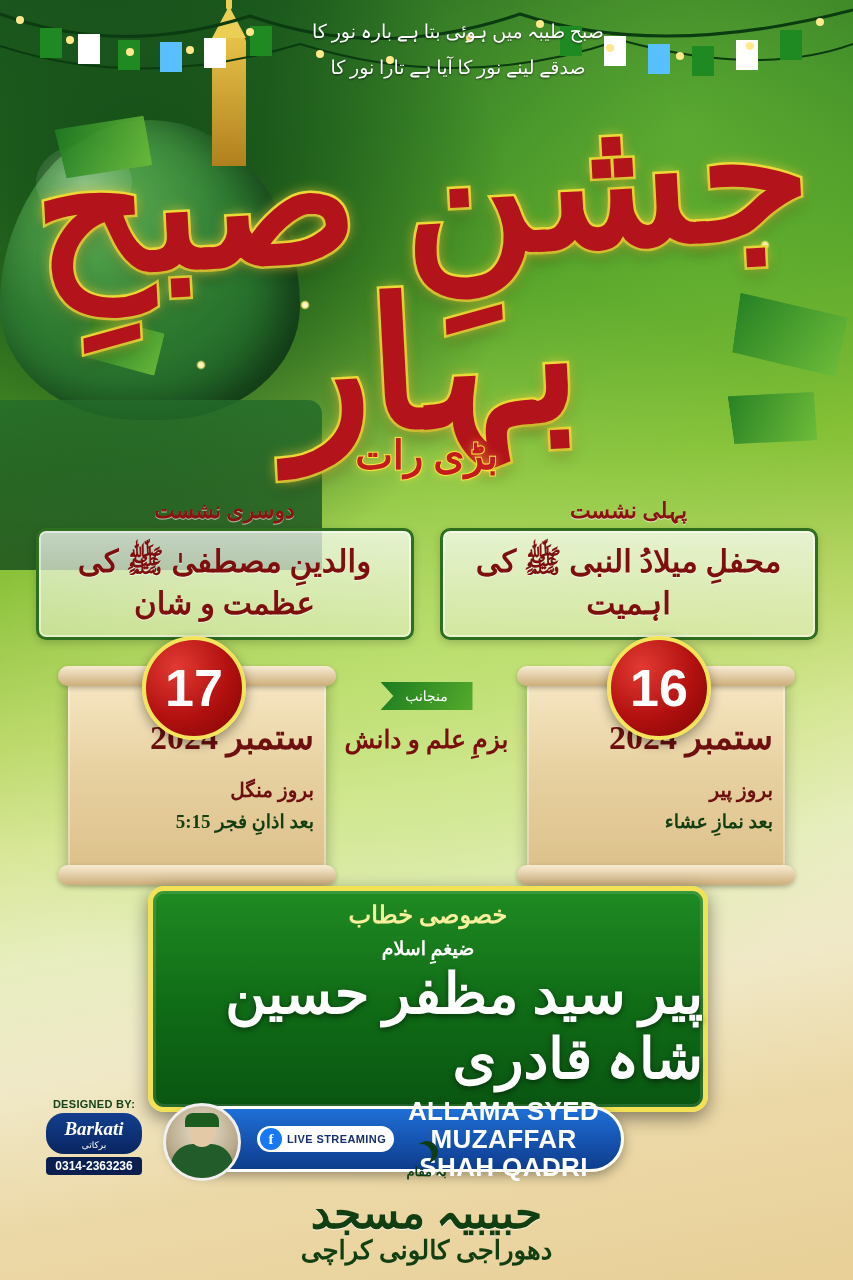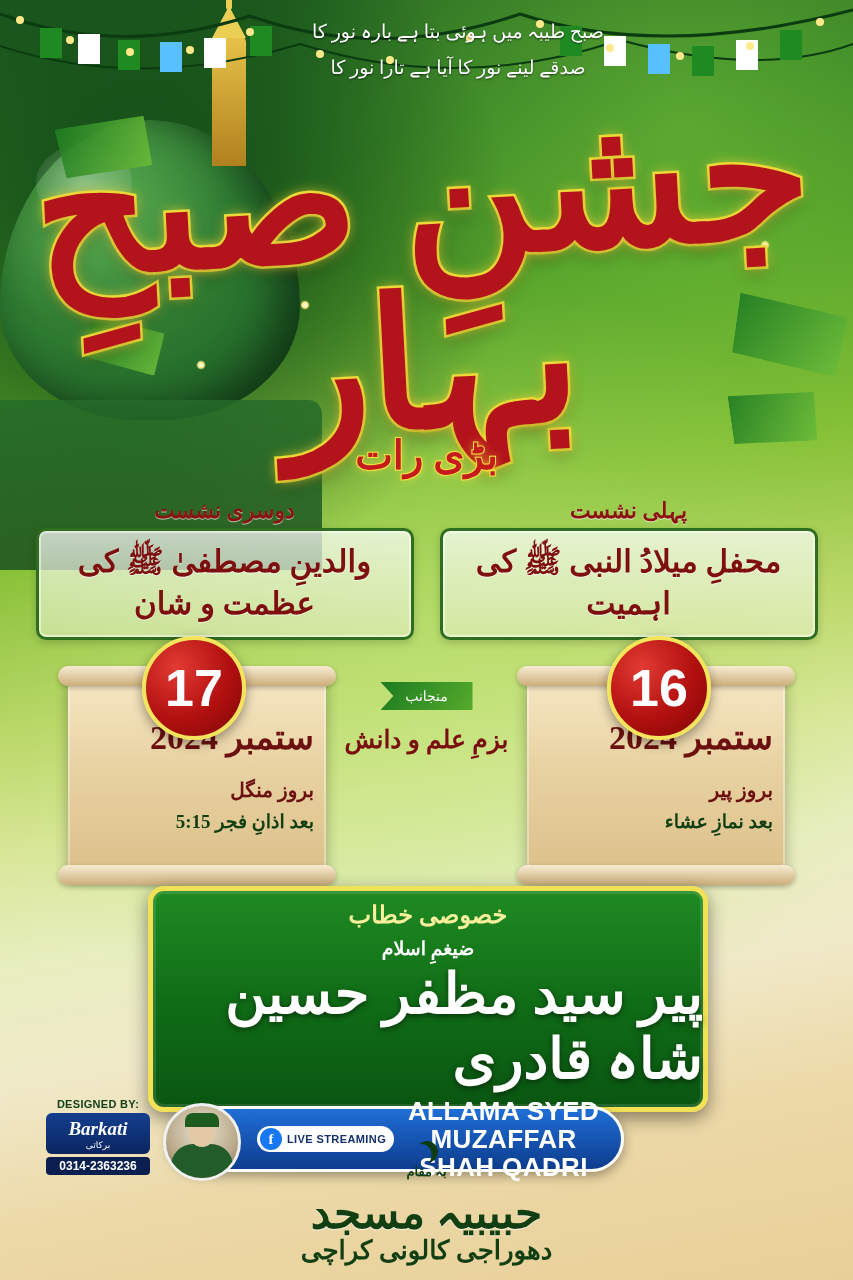--- a/index.html
+++ b/index.html
@@ -215,30 +215,30 @@
     font-family:"Liberation Serif", serif; margin-top: 8px;
   }
   .speaker-name{
     direction:rtl; color:#ffffff; font-size: 56px; font-weight:bold;
     font-family:"Liberation Serif", serif; line-height:1.15; margin-top: 2px;
     text-shadow: 0 2px 6px rgba(0,0,0,.5);
   }
 
   
   .designer{
-    position:absolute; left: 46px; top: 1098px; width: 104px;
+    position:absolute; left: 46px; top: 1098px; width: 96px;
     text-align:center;
   }
   .designer-label{
     font-size: 11px; font-weight:bold; color:#14401a; letter-spacing:.3px;
   }
   .designer-card{
     margin-top: 3px;
     background: linear-gradient(180deg,#133f8f,#0a2560);
-    border-radius: 6px; padding: 5px 4px 4px;
+    border-radius: 18px; padding: 5px 4px 4px;
     color:#fff;
   }
   .designer-brand{
     font-family:"Liberation Serif", serif; font-size: 19px; font-style: italic; font-weight:bold;
   }
   .designer-sub{ font-size: 9px; direction:rtl; }
   .designer-phone{
     margin-top:3px; background:#0a1f4f; color:#fff; font-size: 12px; font-weight:bold;
     border-radius: 4px; padding: 2px 0;
   }

